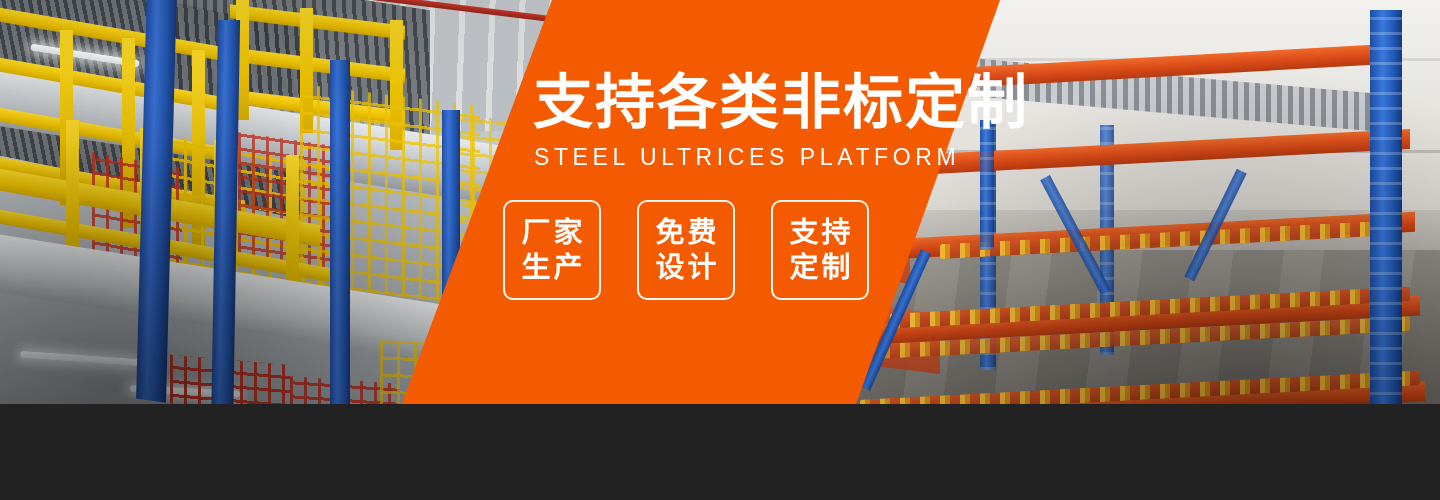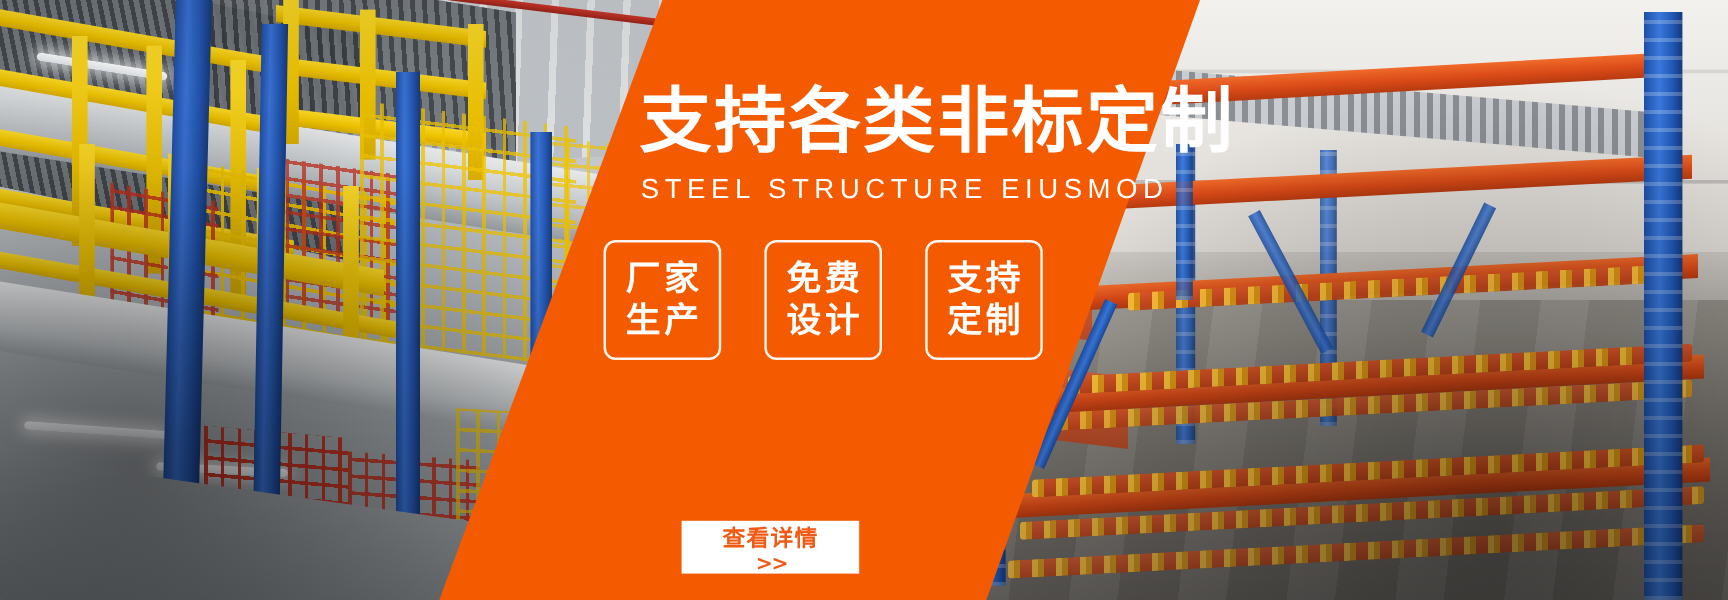--- a/index.html
+++ b/index.html
@@ -1,20 +1,20 @@
 <!DOCTYPE html>
 <html lang="zh-CN"><head>
 <meta charset="utf-8">
 <title>Banner</title>
 <style>
   html,body{margin:0;padding:0;background:#222;}
   *{box-sizing:border-box;}
   .banner{
     position:relative;
-    width:1440px;height:500px;
+    width:1440px;height:404px;
     overflow:hidden;
     font-family:"Liberation Sans","DejaVu Sans",sans-serif;
     background:#b9bfc4;
   }
 
   
   .photo-left{
     position:absolute;left:0;top:0;width:620px;height:500px;
     overflow:hidden;
     background:
@@ -326,21 +326,21 @@
 
     <div class="pr-shadow"></div>
   </div>
 
   <div class="orange-panel" style="--orange: #f45b00;"></div>
 
   <div class="content">
 
     <div class="headline">支持各类非标定制</div>
 
-    <div class="subhead">STEEL STRUCTURE EIUSMOD</div>
+    <div class="subhead">STEEL ULTRICES PLATFORM</div>
 
     <div class="tag-row">
       <div class="tag">
         <span>厂家</span>
         <span>生产</span>
       </div>
       <div class="tag">
         <span>免费</span>
         <span>设计</span>
       </div>

